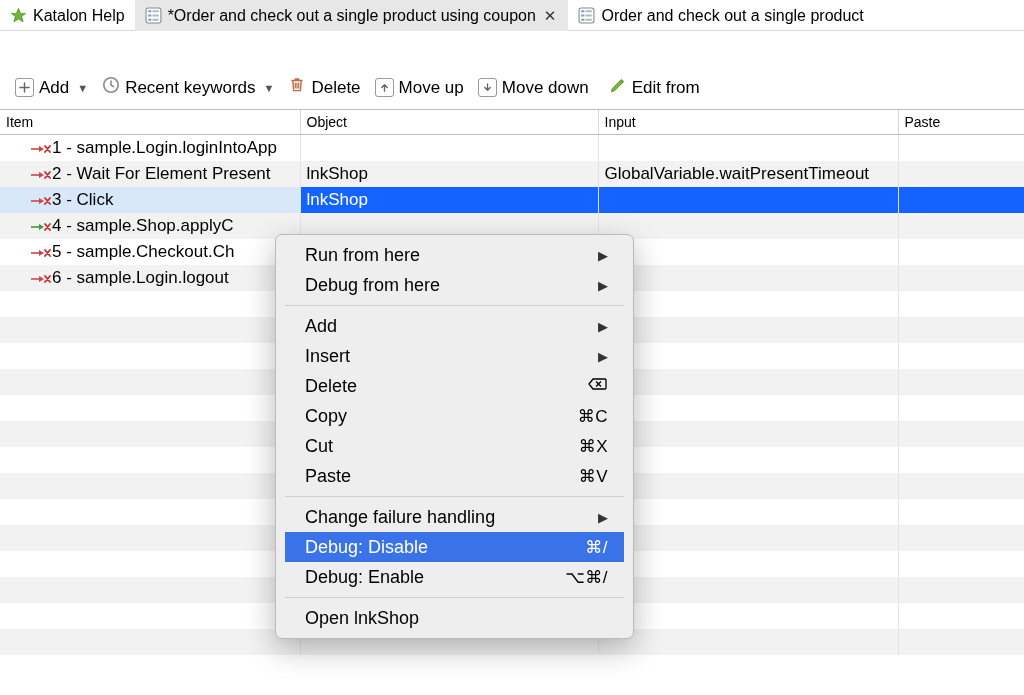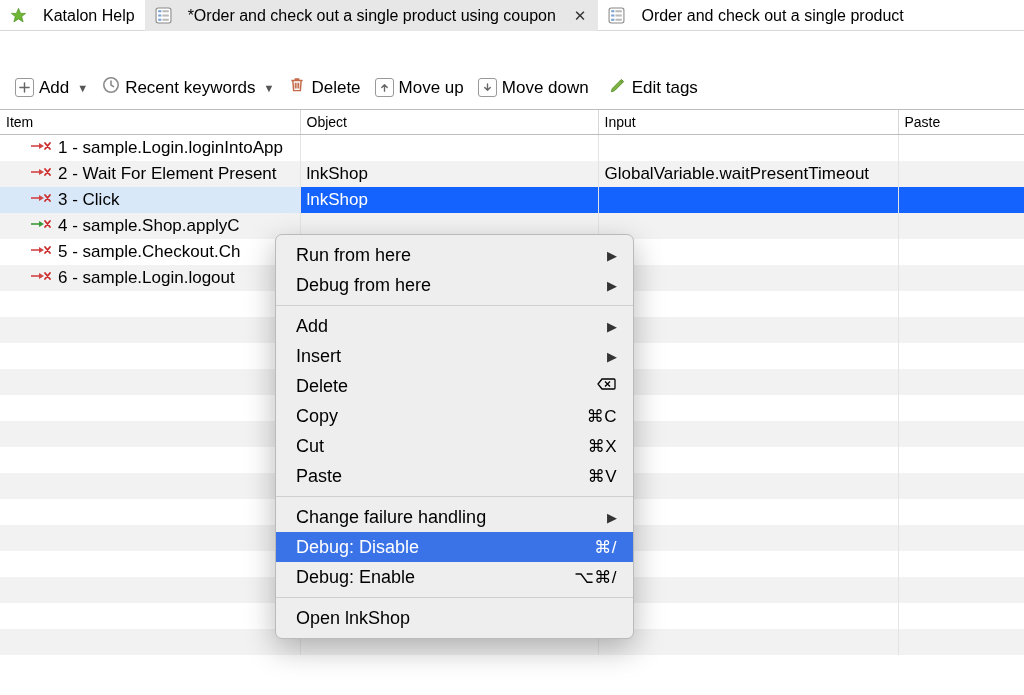--- a/index.html
+++ b/index.html
@@ -17,21 +17,21 @@
   
   .tabbar {
     display: flex;
     align-items: stretch;
     background: #fff;
     height: 31px;
   }
   .tab {
     display: flex;
     align-items: center;
-    gap: 16px;
+    gap: 6px;
     padding: 0 10px;
     border-top: 1px solid transparent;
     border-bottom: 1px solid #d8d8d8;
     background: #fff;
     font-size: 16px;
     white-space: nowrap;
   }
   .tab.active {
     background: #e7e7e7;
     border-bottom: 1px solid #e7e7e7;
@@ -119,38 +119,38 @@
     background: #d9e8f9;
   }
   table.steps tbody tr.selected-row td.c-object,
   table.steps tbody tr.selected-row td.c-input,
   table.steps tbody tr.selected-row td.c-output {
     background: #1463ff;
     color: #fff;
   }
   .item-cell {
     display: flex;
-    gap: 6px;
+    align-items: center;
     padding-left: 24px;
   }
   .arrow-x {
     width: 22px; height: 14px; display: inline-block; flex: none;
   }
 
   
   .context-menu {
     position: absolute;
     left: 275px;
     top: 234px;
     width: 359px;
     background: #eeeeee;
     border: 1px solid #bababa;
     border-radius: 7px;
     box-shadow: 0 10px 30px rgba(0,0,0,0.28);
-    padding: 5px 0;
+    padding: 5px 9px;
     font-size: 18px;
   }
   .cm-item {
     display: flex;
     align-items: center;
     justify-content: space-between;
     padding: 5px 16px 5px 20px;
     height: 30px;
   }
   .cm-item.highlight {
@@ -269,21 +269,21 @@
 
     <div class="divider-small"></div>
 
     <div class="tbtn">
       <span>
         <svg viewBox="0 0 16 16" width="18" height="18">
             <path d="M2 14l1-3 8-8 2 2-8 8-3 1z" fill="#7cb342" stroke="#5a8f2a" stroke-width="0.8"></path>
             <path d="M10 4l2 2" stroke="#5a8f2a" stroke-width="0.8"></path>
           </svg>
       </span>
-      <span>Edit tags</span>
+      <span>Edit from</span>
     </div>
   </div>
 
   <div class="table-wrap">
     <table class="steps">
       <colgroup>
         <col class="c-item">
           <col class="c-object">
           <col class="c-input">
           <col class="c-output">

